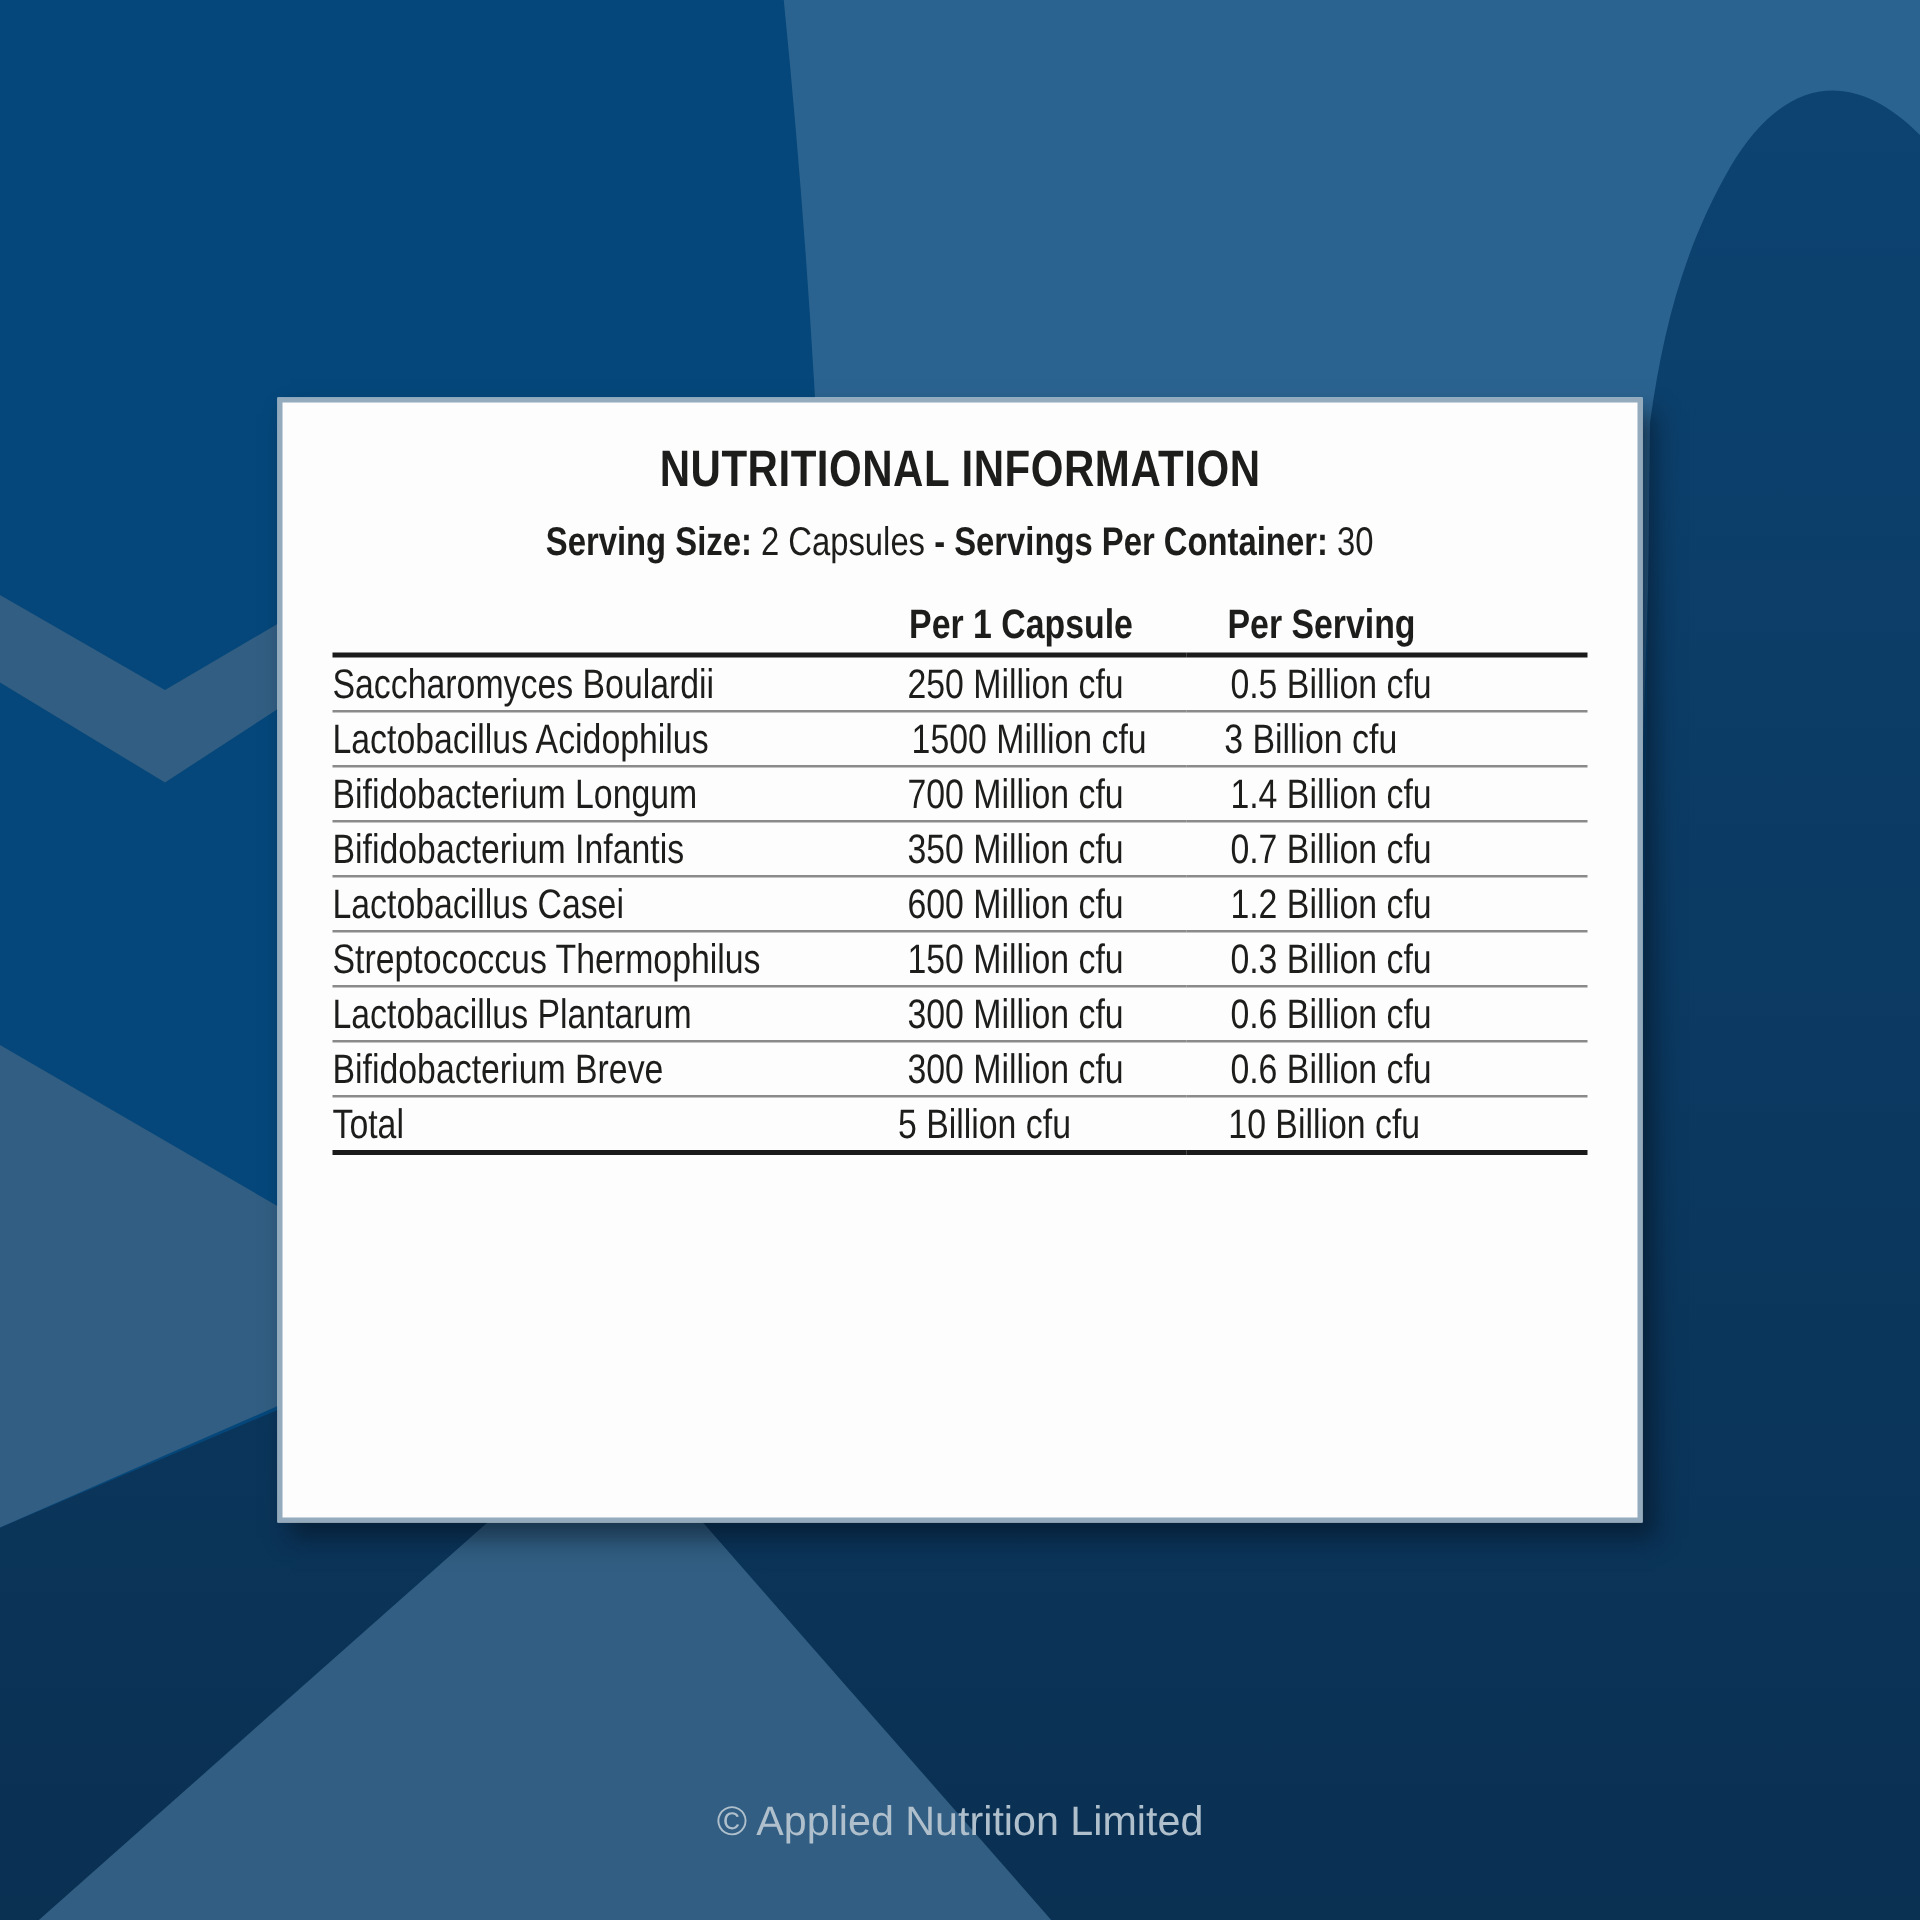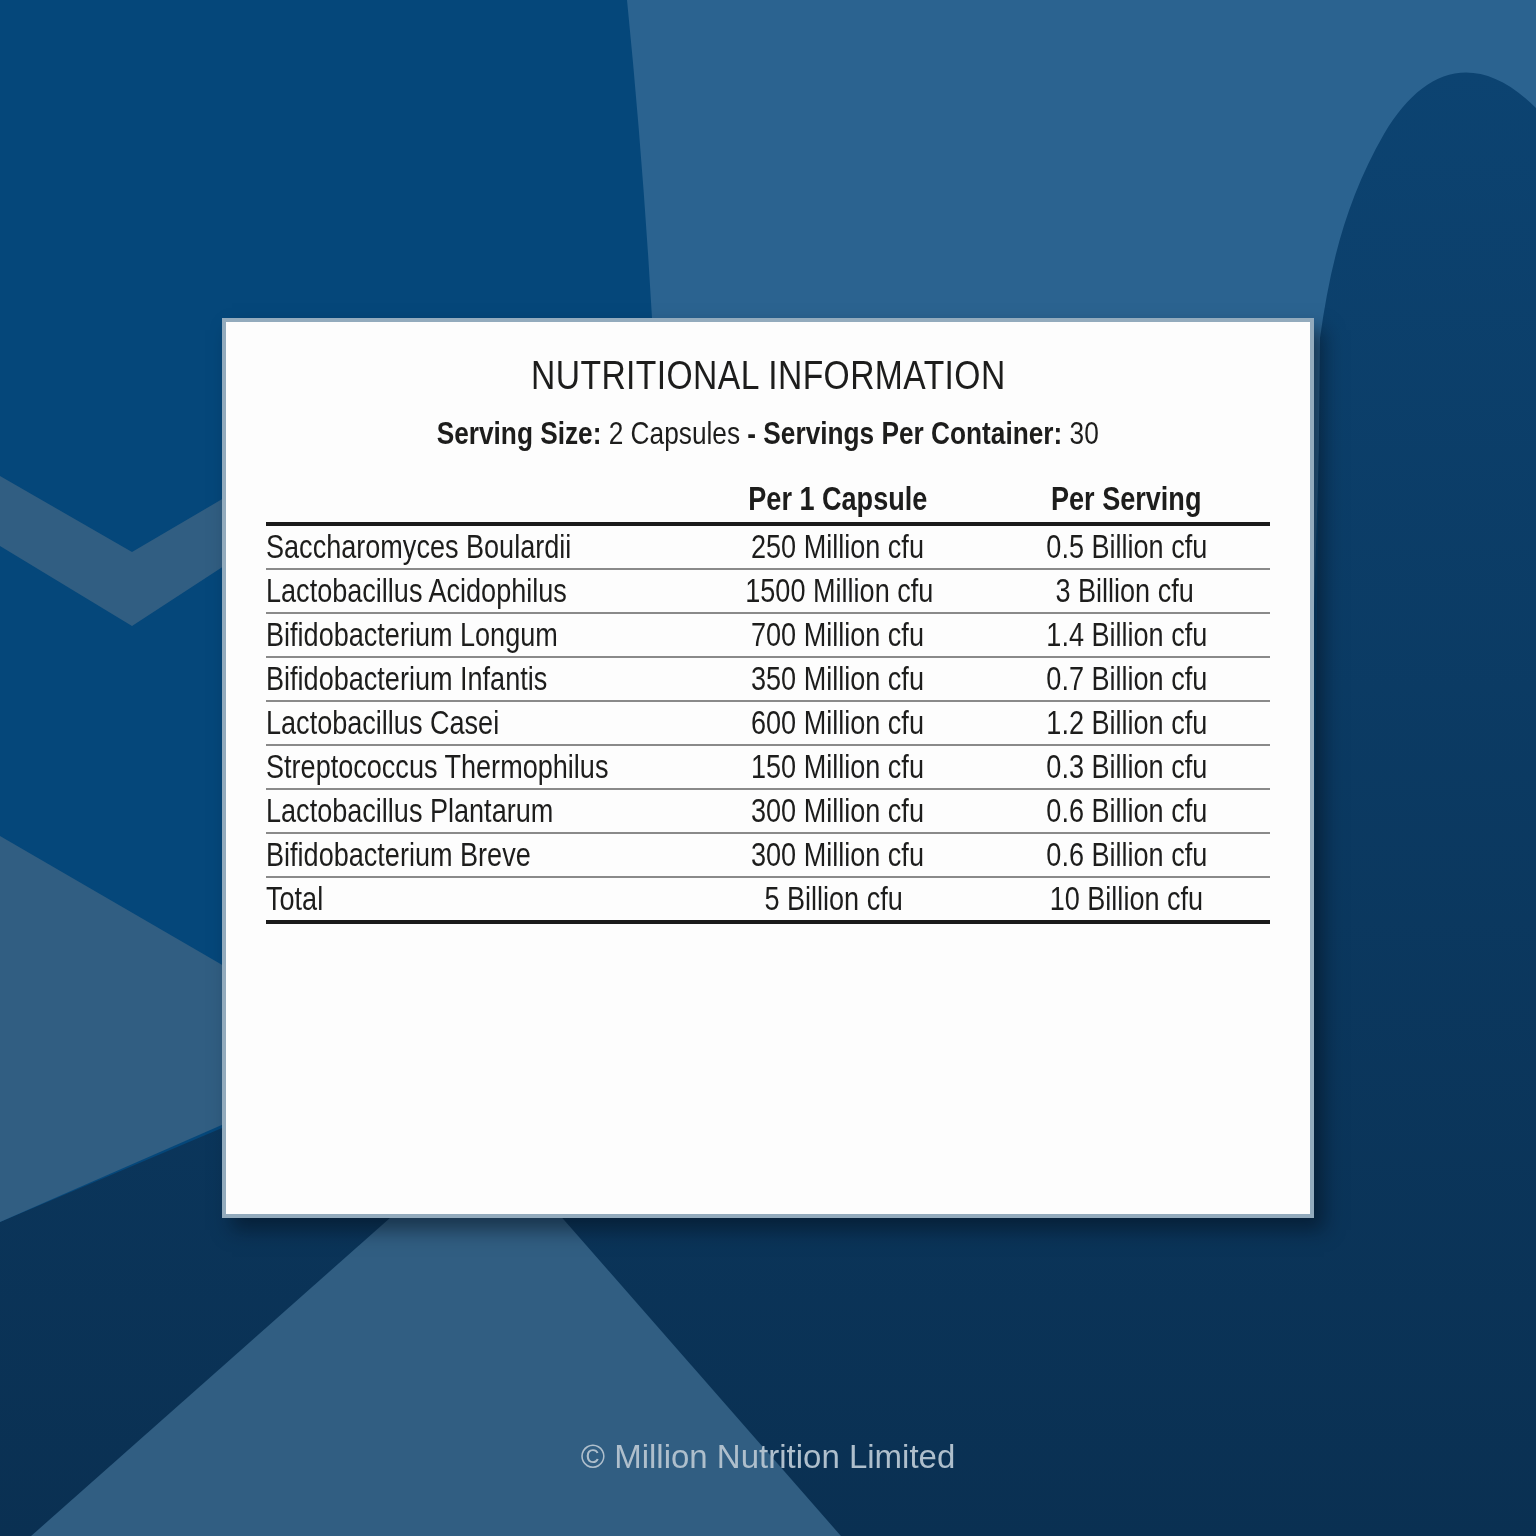--- a/index.html
+++ b/index.html
@@ -32,39 +32,39 @@
   .card-header{
     height:108px;background:var(--header-bg);
     display:flex;align-items:center;justify-content:center;
   }
   .card-title{
     margin:0;color:var(--title-color);
     font-size:57px;font-weight:bold;letter-spacing:2px;
     transform:scaleX(.82);transform-origin:50% 50%;white-space:nowrap;
   }
   .card-body{color:var(--text-color);text-align:center;}
-  .section-heading{margin:30px 0 0;font-size:41px;font-weight:normal;letter-spacing:.5px;}
+  .section-heading{margin:30px 0 0;font-size:41px;font-weight:bold;letter-spacing:.5px;}
   .serving{margin:16px 0 0;font-size:32px;}
   .serving .b{font-weight:bold;}
 
   table{
     width:1004px;margin:24px 40px 0;
     border-collapse:collapse;table-layout:fixed;
     font-size:33px;color:var(--text-color);
     text-align:left;
   }
   col.c-name{width:42%;} col.c-cap{width:26%;} col.c-srv{width:32%;}
   thead th{
     font-weight:bold;padding:6px 0;line-height:34px;
     border-bottom:4px solid var(--rule-heavy);
   }
   tbody td{padding:4px 0;line-height:34px;text-decoration:underline;}
   tbody tr{border-bottom:2px solid var(--rule-light);}
   tbody tr.total-row{border-bottom:4px solid var(--rule-heavy);}
-  .num{text-align:center;margin-top:26px;}
+  .num{text-align:left;margin-top:26px;}
 
   .footer{
     position:absolute;left:0;right:0;top:1438px;
     text-align:center;font-size:33px;color:var(--footer-color);
   }
 </style>
 </head>
 <body>
 
 <svg class="bg" width="1536" height="1536" viewBox="0 0 1536 1536" aria-hidden="true">
@@ -150,13 +150,13 @@
           <tr class="total-row">
             <td><span class="sx sx-l">Total</span></td>
             <td class="num"><span class="sx sx-r">5 Billion cfu</span></td>
             <td class="num"><span class="sx sx-r">10 Billion cfu</span></td>
           </tr>
         </tbody>
     </table>
   </div>
 </div>
 
-<div class="footer">© Million Nutrition Limited</div>
+<div class="footer">© Applied Nutrition Limited</div>
 
 </body></html>

